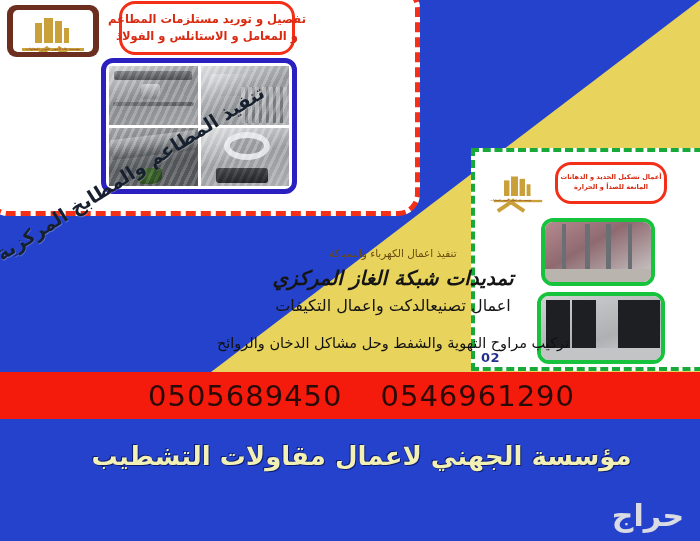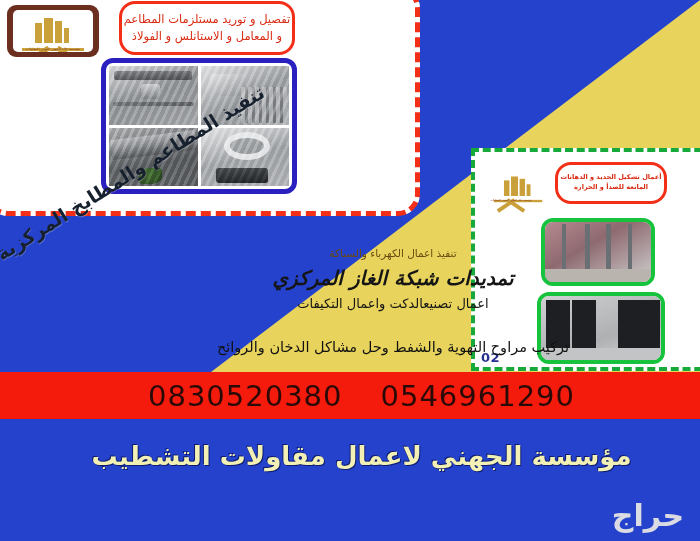--- a/index.html
+++ b/index.html
@@ -59,21 +59,21 @@
   .pill{
     position:absolute;
     background:#ffffff;
     border:3.5px solid #f32f18;
     border-radius:16px;
     display:flex;flex-direction:column;align-items:center;justify-content:center;
     text-align:center;
   }
   .pill-top{left:128px;top:10px;width:176px;height:54px;padding:3px 8px;}
   .pill-top .line{
-    color:#d92a12;font-weight:normal;font-size:11.5px;line-height:1.45;
+    color:#d92a12;font-weight:bold;font-size:11.5px;line-height:1.45;
     direction:rtl;white-space:nowrap;
   }
 
   
   .collage{
     position:absolute;left:110px;top:67px;
     width:196px;height:136px;
     border:5px solid #2a1fbf;border-radius:12px;
     background:#ffffff;padding:3px;
     display:grid;grid-template-columns:1fr 1fr;grid-template-rows:1fr 1fr;
@@ -153,21 +153,21 @@
     text-shadow:0 1px 0 rgba(255,255,255,.25);
   }
 
   
   .center-text{
     position:absolute;left:163px;top:247px;width:460px;
     direction:rtl;text-align:center;
   }
   .ct-small{font-size:10.5px;color:#6b4a12;margin-bottom:7px;letter-spacing:.2px;}
   .ct-big{font-size:20px;font-weight:bold;color:#151515;margin-bottom:6px;font-style:italic;}
-  .ct-mid{font-size:13px;color:#151515;margin-bottom:28px;}
+  .ct-mid{font-size:16px;color:#151515;margin-bottom:20px;}
   .ct-low{font-size:14.5px;color:#111;}
   .phones{
     position:absolute;left:0;top:374px;width:700px;height:44px;
     display:flex;align-items:center;gap:38px;padding-left:148px;
     font-size:29px;color:#2a0a06;letter-spacing:1px;
     font-family:"DejaVu Sans","Liberation Sans",sans-serif;
   }
 
   
   .bottom-banner{
@@ -295,21 +295,21 @@
   <div class="diag-text">تنفيذ المطاعم والمطابخ المركزية والمحلات التجارية</div>
 
   <div class="center-text">
     <div class="ct-small">تنفيذ اعمال الكهرباء والسباكة</div>
     <div class="ct-big">تمديدات شبكة الغاز المركزي</div>
     <div class="ct-mid">اعمال تصنيعالدكت واعمال التكيفات</div>
     <div class="ct-low">تركيب مراوح التهوية والشفط وحل مشاكل الدخان والروائح</div>
   </div>
 
   <div class="phones">
-    <span>0830520380</span>
+    <span>0505689450</span>
     <span>0546961290</span>
   </div>
 
   <div class="bottom-banner">
     <span>مؤسسة الجهني لاعمال مقاولات التشطيب</span>
   </div>
 
   <div class="watermark">حراج</div>
 
 </div>

